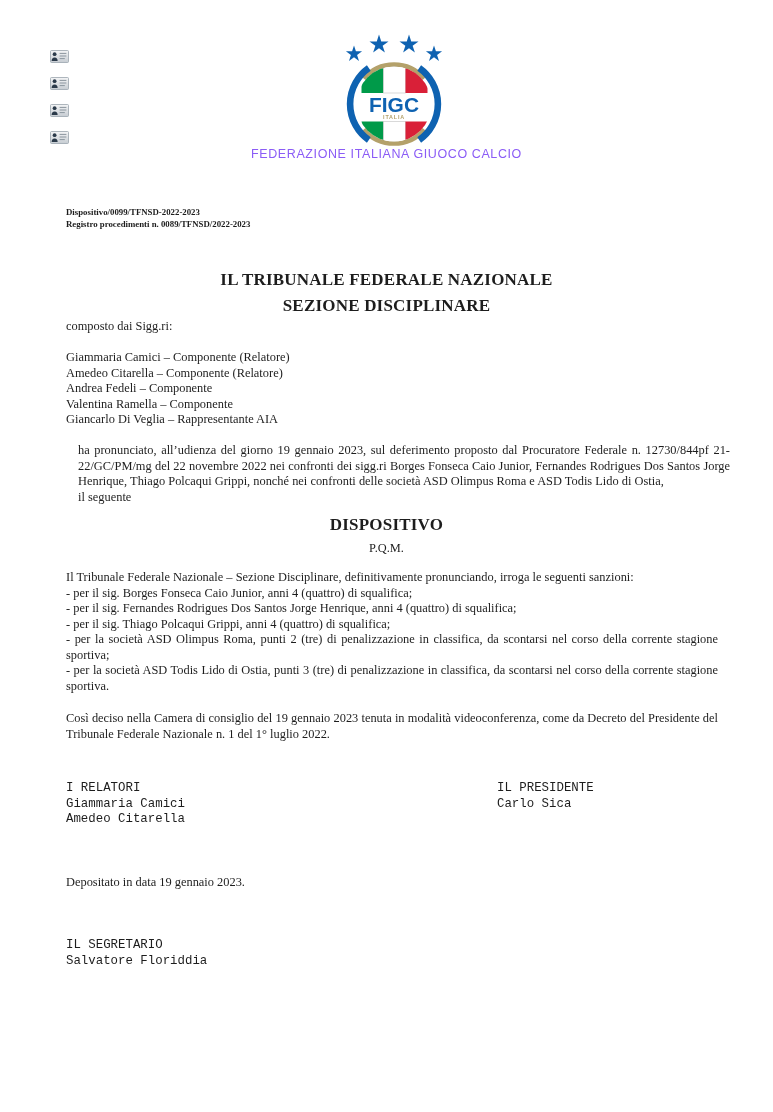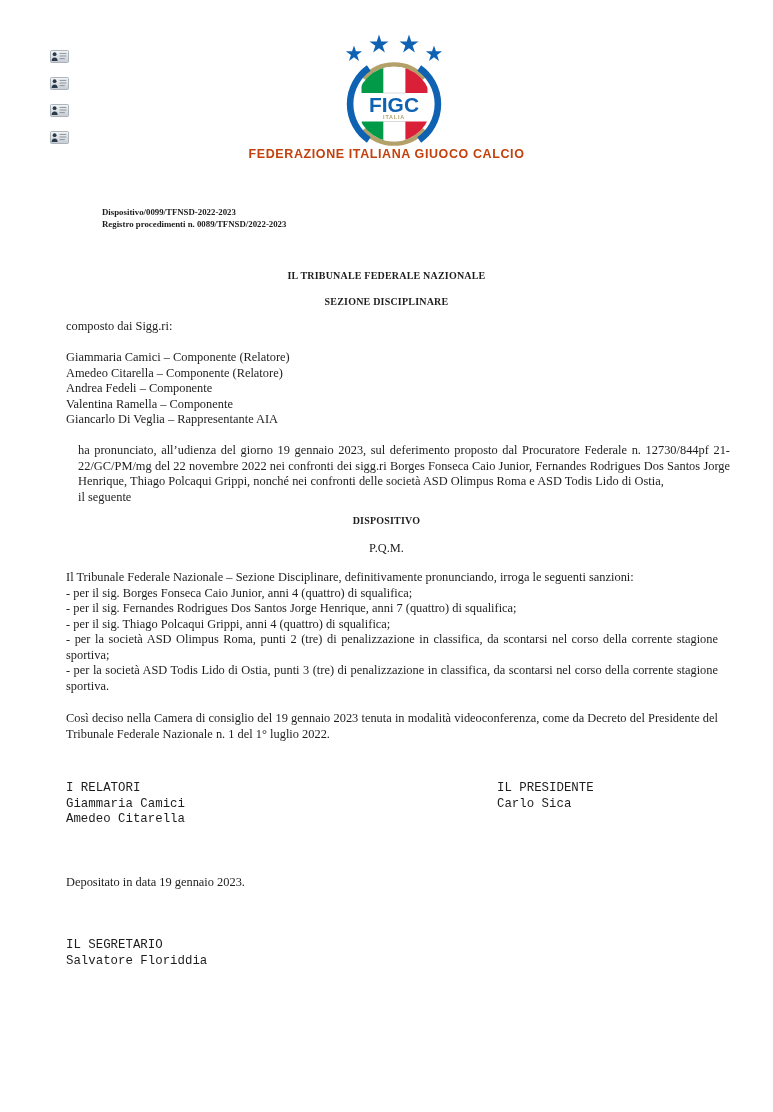--- a/index.html
+++ b/index.html
@@ -15,42 +15,41 @@
   .body-text{
     font-size:12.4px;
     line-height:15.5px;
     width:652px;
   }
   .justify{text-align:justify;}
   .ref-block{
     font-size:8.8px;
     line-height:12.3px;
     font-weight:bold;
-    margin-left:36px;
   }
   .heading{
-    font-size:10px;
+    font-size:17px;
     font-weight:bold;
     width:773px;
     text-align:center;
     letter-spacing:0.2px;
   }
   .pqm{
     font-size:12.4px;
     width:773px;
     text-align:center;
   }
   .fed-name{
     width:773px;
     text-align:center;
     font-family:"Liberation Sans", sans-serif;
-    font-weight:bold;
+    font-weight:normal;
     font-size:12.5px;
     letter-spacing:0.6px;
-    color:#c2410c;
+    color:#8b5cf6;
     transform:scaleY(1.05);
   }
   .annot-col{left:50px;top:49px;}
   .annot{width:19px;height:13px;margin-bottom:14px;cursor:pointer;}
   .sig-left{left:66px;top:781px;}
   .sig-right{left:497px;top:781px;}
   .sig-line{font-size:12.4px;line-height:15.5px;font-family:Liberation Mono, monospace;}
 </style>
 </head>
 <body>
@@ -163,21 +162,21 @@
     <span>ha pronunciato, all’udienza del giorno 19 gennaio 2023, sul deferimento proposto dal Procuratore Federale n. 12730/844pf 21-22/GC/PM/mg del 22 novembre 2022 nei confronti dei sigg.ri Borges Fonseca Caio Junior, Fernandes Rodrigues Dos Santos Jorge Henrique, Thiago Polcaqui Grippi, nonché nei confronti delle società ASD Olimpus Roma e ASD Todis Lido di Ostia,</span><br>
     <span>il seguente</span>
   </div>
 
   <div class="abs heading" style="left:0;top:515px;">DISPOSITIVO</div>
   <div class="abs pqm" style="left:0;top:541px;">P.Q.M.</div>
 
   <div class="abs body-text" style="left:66px;top:570px;">
     <div class="justify">Il Tribunale Federale Nazionale – Sezione Disciplinare, definitivamente pronunciando, irroga le seguenti sanzioni:</div>
     <div class="justify">- per il sig. Borges Fonseca Caio Junior, anni 4 (quattro) di squalifica;</div>
-    <div class="justify">- per il sig. Fernandes Rodrigues Dos Santos Jorge Henrique, anni 7 (quattro) di squalifica;</div>
+    <div class="justify">- per il sig. Fernandes Rodrigues Dos Santos Jorge Henrique, anni 4 (quattro) di squalifica;</div>
     <div class="justify">- per il sig. Thiago Polcaqui Grippi, anni 4 (quattro) di squalifica;</div>
     <div class="justify">- per la società ASD Olimpus Roma, punti 2 (tre) di penalizzazione in classifica, da scontarsi nel corso della corrente stagione sportiva;</div>
     <div class="justify">- per la società ASD Todis Lido di Ostia, punti 3 (tre) di penalizzazione in classifica, da scontarsi nel corso della corrente stagione sportiva.</div>
   </div>
 
   <div class="abs body-text justify" style="left:66px;top:711px;">Così deciso nella Camera di consiglio del 19 gennaio 2023 tenuta in modalità videoconferenza, come da Decreto del Presidente del Tribunale Federale Nazionale n. 1 del 1° luglio 2022.</div>
 
   <div class="abs sig-left">
     <div class="sig-line">I RELATORI</div>
     <div class="sig-line">Giammaria Camici</div>

